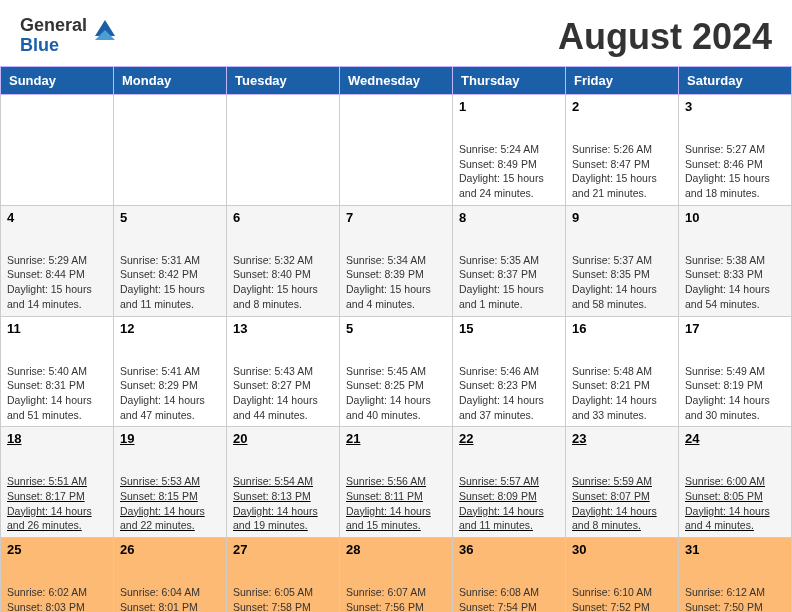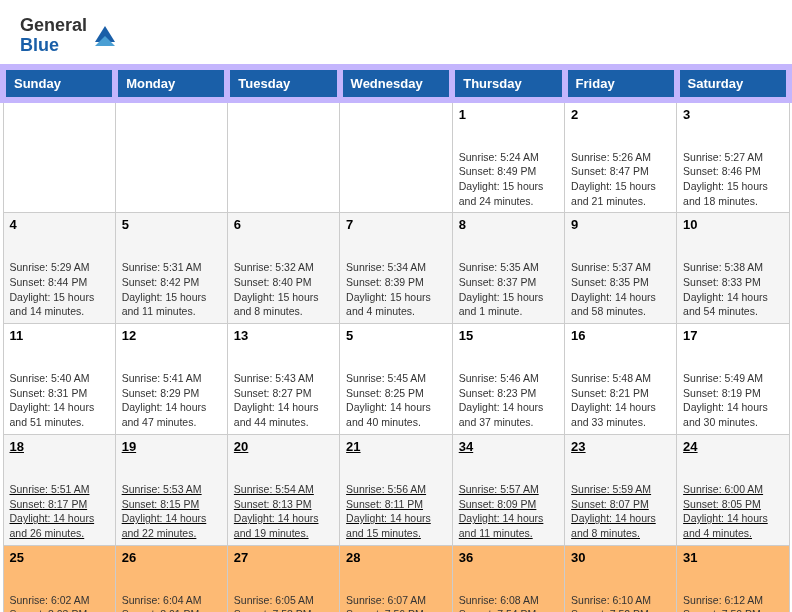--- a/index.html
+++ b/index.html
@@ -1,32 +1,32 @@
 <!DOCTYPE html>
 <html><head>
   <meta charset="utf-8">
   <style>
     * { box-sizing: border-box; margin: 0; padding: 0; }
     body { font-family: Arial, sans-serif; background: #fff; width: 792px; min-height: 612px; }
     
     .header { padding: 16px 20px 8px 20px; display: flex; align-items: flex-start; justify-content: space-between; }
     
-    .logo { display: flex; align-items: center; }
+    .logo { display: flex; }
     .logo-text { display: flex; flex-direction: column; font-weight: bold; font-size: 18px; line-height: 1.1; }
     .logo-general { color: #333; }
     .logo-blue { color: #1a5fa8; }
     .logo-icon { width: 28px; height: 28px; margin-left: 4px; }
     
     .title-block { text-align: right; }
     .main-title { font-size: 36px; font-weight: bold; color: #333; }
     .subtitle { font-size: 16px; color: #333; }
     
     .calendar { width: 100%; border-collapse: collapse; margin: 0; font-size: 11px; }
     
-    .calendar th { background: #1a5fa8; color: #fff; text-align: left; padding: 6px 8px; font-size: 13px; font-weight: bold; border: 6px solid #c4b5fd; }
+    .calendar th { background: #1a5fa8; color: #fff; text-align: left; padding: 6px 8px; font-size: 13px; font-weight: bold; border: 1px solid #c4b5fd; }
     
     .calendar td { border: 1px solid #ccc; vertical-align: top; padding: 4px 6px; width: 113px; min-height: 80px; background: #fff; }
     
     .calendar tr:nth-child(even) td { background: #f5f5f5; }
     .calendar tr.row-1 td { background: #fff; }
     .calendar tr.row-2 td { background: #f5f5f5; }
     .calendar tr.row-3 td { background: #fff; }
     .calendar tr.row-4 td { background: #f5f5f5; text-decoration: underline; }
     .calendar tr.row-5 td { background: #fdba74; }
     
@@ -47,20 +47,21 @@
       <div class="logo-text">
         <span class="logo-general">General</span>
         <span class="logo-blue">Blue</span>
       </div>
       <svg class="logo-icon" viewBox="0 0 28 28">
         <polygon points="4,20 14,4 24,20" fill="#1a5fa8"></polygon>
         <polygon points="4,24 14,14 24,24" fill="#4a9fd4"></polygon>
       </svg>
     </div>
     <div class="title-block">
+      <div class="main-title">August 2024</div>
     </div>
   </div>
 
   <table class="calendar">
     <thead>
       <tr>
       <th>Sunday</th>
           <th>Monday</th>
           <th>Tuesday</th>
           <th>Wednesday</th>
@@ -222,21 +223,21 @@
 and 19 minutes.</div>
           </td>
           <td>
             <div class="day-num">21</div>
             <div class="day-info">Sunrise: 5:56 AM
 Sunset: 8:11 PM
 Daylight: 14 hours
 and 15 minutes.</div>
           </td>
           <td>
-            <div class="day-num">34</div>
+            <div class="day-num">22</div>
             <div class="day-info">Sunrise: 5:57 AM
 Sunset: 8:09 PM
 Daylight: 14 hours
 and 11 minutes.</div>
           </td>
           <td>
             <div class="day-num">23</div>
             <div class="day-info">Sunrise: 5:59 AM
 Sunset: 8:07 PM
 Daylight: 14 hours

